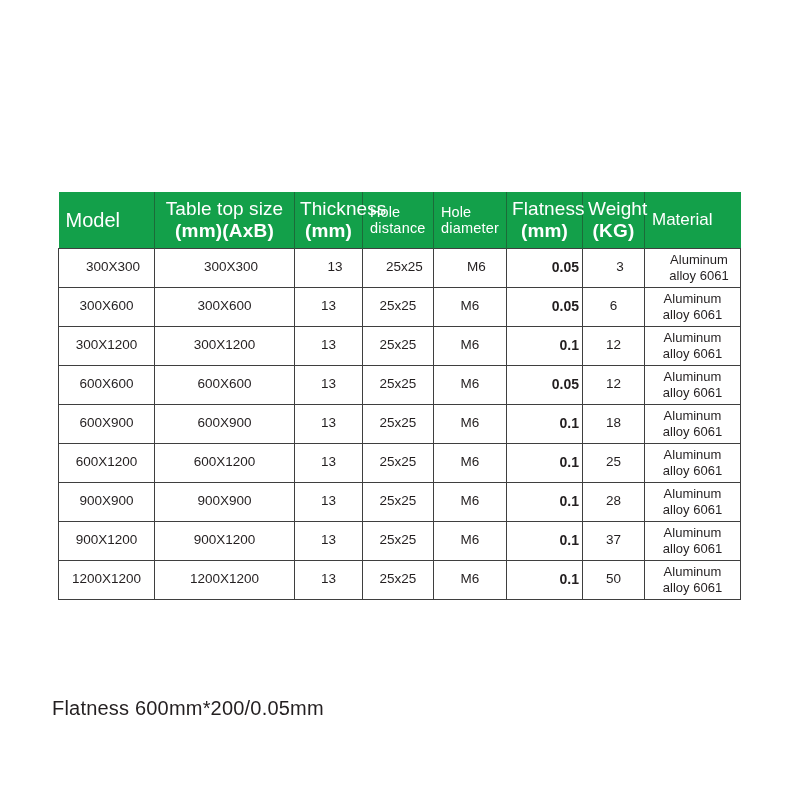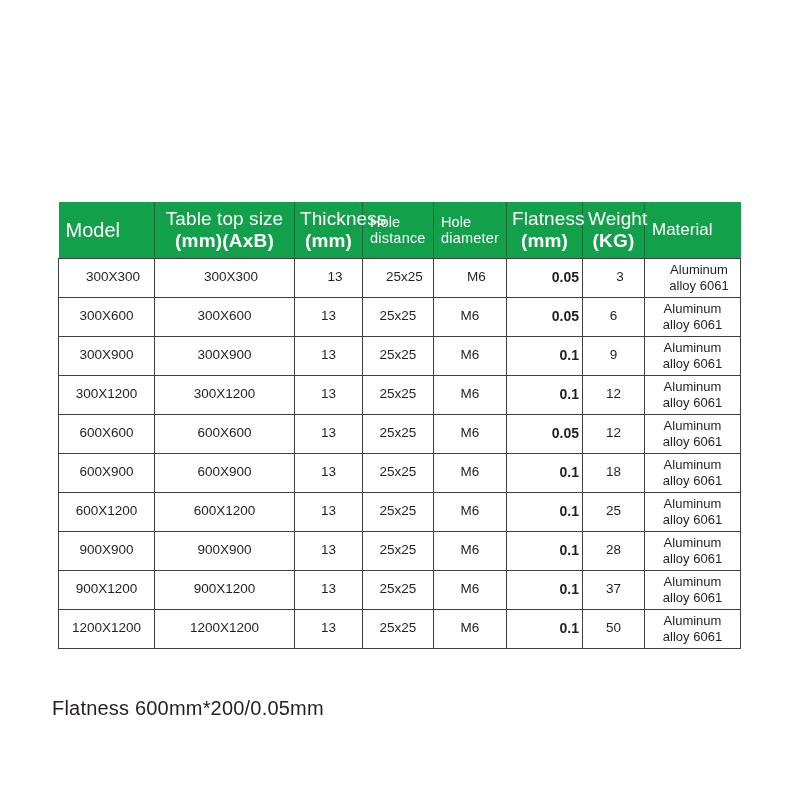--- a/index.html
+++ b/index.html
@@ -12,21 +12,21 @@
     background: #ffffff;
     font-family: "Liberation Sans", "DejaVu Sans", sans-serif;
     color: #231f20;
     overflow: hidden;
     position: relative;
   }
 
   #spec-sheet {
     position: absolute;
     left: 58px;
-    top: 202px;
+    top: 192px;
     width: 682px;
   }
 
   table.spec-table {
     width: 682px;
     border-collapse: collapse;
     table-layout: fixed;
   }
 
   
@@ -204,33 +204,20 @@
           <td>25x25</td>
           <td>M6</td>
           <td class="flatness">0.05</td>
           <td>6</td>
           <td class="material">
             <span class="mat-l1">Aluminum</span>
             <span class="mat-l2">alloy 6061</span>
           </td>
         </tr>
         <tr>
-          <td>300X900</td>
-          <td>300X900</td>
-          <td>13</td>
-          <td>25x25</td>
-          <td>M6</td>
-          <td class="flatness">0.1</td>
-          <td>9</td>
-          <td class="material">
-            <span class="mat-l1">Aluminum</span>
-            <span class="mat-l2">alloy 6061</span>
-          </td>
-        </tr>
-        <tr>
           <td>300X1200</td>
           <td>300X1200</td>
           <td>13</td>
           <td>25x25</td>
           <td>M6</td>
           <td class="flatness">0.1</td>
           <td>12</td>
           <td class="material">
             <span class="mat-l1">Aluminum</span>
             <span class="mat-l2">alloy 6061</span>

